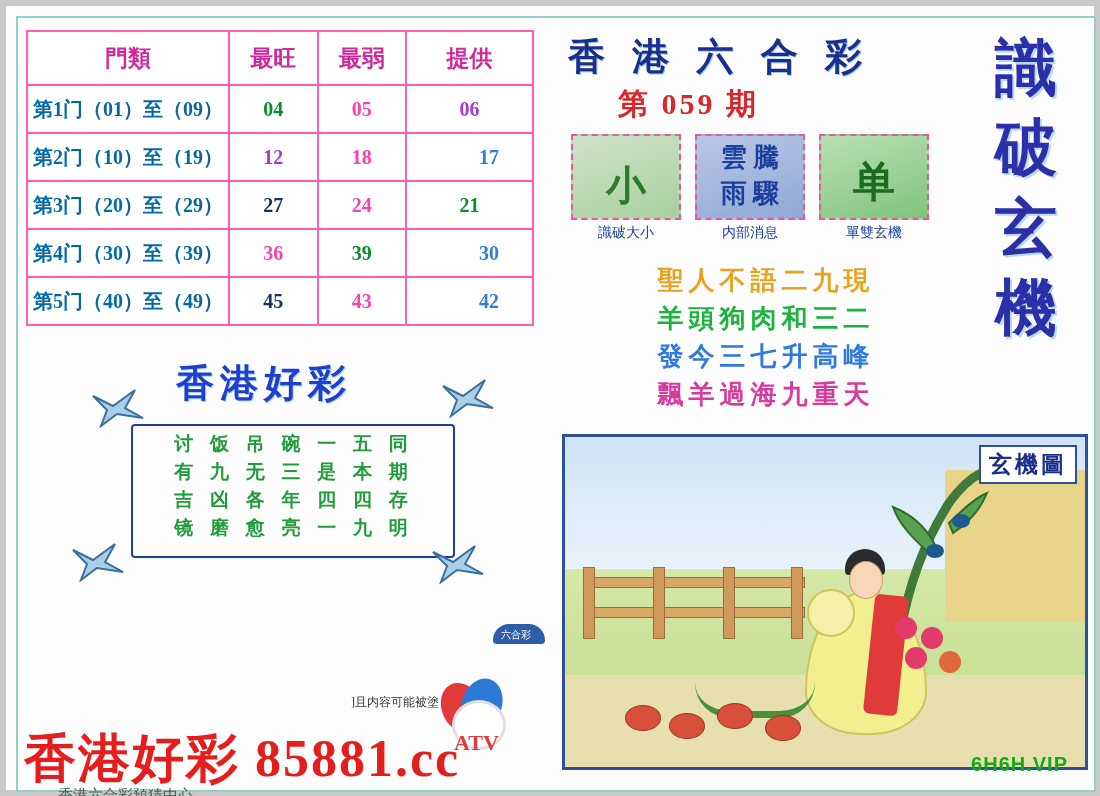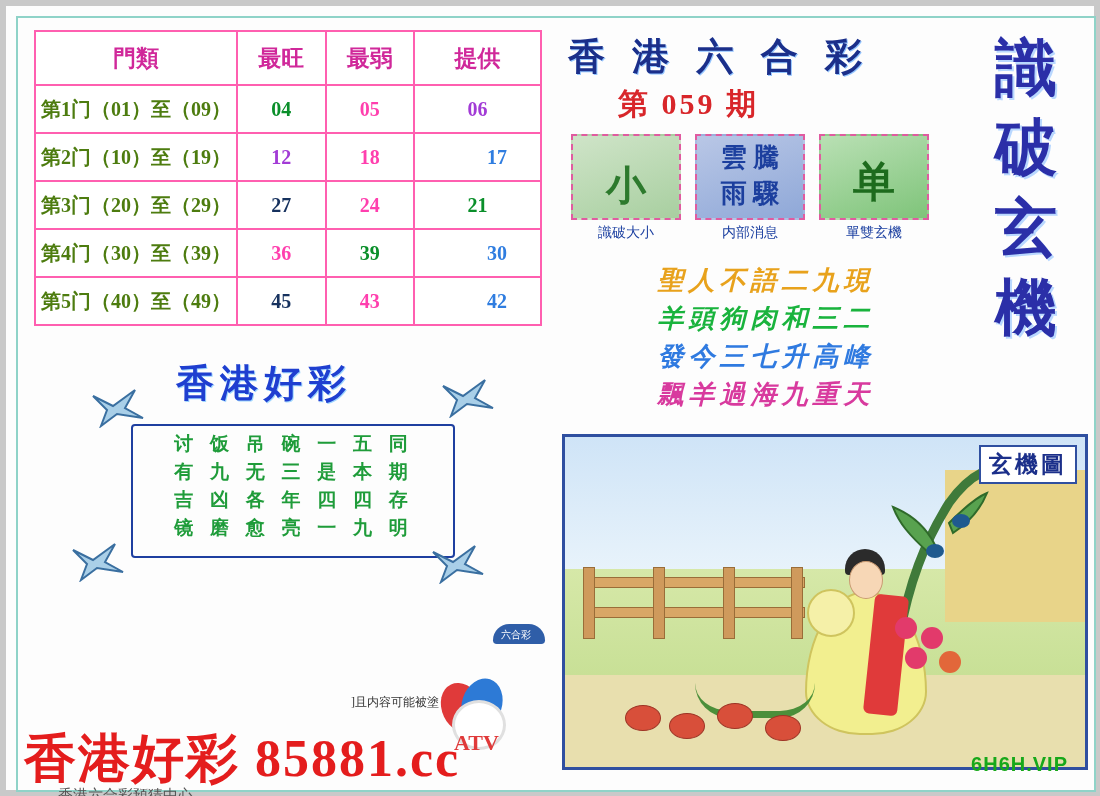--- a/index.html
+++ b/index.html
@@ -15,41 +15,41 @@
     border:6px solid #c9c9c9;
     box-sizing:border-box;
   }
   .inner-border{
     position:absolute;left:10px;top:10px;width:1080px;height:776px;
     border:2px solid #8fd3c8;box-sizing:border-box;
   }
 
   
   .tbl-wrap{
-    position:absolute;left:28px;top:24px;width:612px;
+    position:absolute;left:20px;top:24px;width:612px;
   }
   table.grid{
     border-collapse:collapse;width:508px;
     background:#ffffff;
   }
   table.grid td,table.grid th{
     border:2px solid #ff5fb0;
     text-align:center;
     height:44px;
     font-size:20px;
     font-weight:bold;
     font-family:"Liberation Serif", serif;
   }
   table.grid th{
     color:#d0289a;
     font-size:23px;
     height:50px;
   }
   td.cat{
-    color:#4d7c0f;
+    color:#0369a1;
     font-size:19px;
     text-align:center;
     width:200px;
     white-space:nowrap;
   }
   td.v{width:100px;font-size:23px;}
   .c-green{color:#0a8f2a;}
   .c-pink{color:#ff3fae;}
   .c-blue{color:#2f7de0;padding-left:40px;}
   .c-purple{color:#a23bd6;}
@@ -167,21 +167,21 @@
     position:absolute;top:90px;width:110px;text-align:center;
     font-size:14px;color:#1b3fa0;font-family:"Liberation Serif", serif;
   }
   .bcap1{left:0;} .bcap2{left:124px;} .bcap3{left:248px;}
 
   
   .verses{position:absolute;left:585px;top:256px;width:350px;}
   .verse{
     font-family:"Liberation Serif", serif;
     font-size:26px;font-weight:bold;letter-spacing:5px;
-    line-height:38px;text-align:center;font-style:italic;
+    line-height:38px;text-align:center;
   }
   .v1{color:#e8a21c;}
   .v2{color:#19b33d;}
   .v3{color:#2f7ae0;}
   .v4{color:#d83a9e;}
 
   
   .pic{
     position:absolute;left:556px;top:428px;width:520px;height:330px;
     border:3px solid #2f4fa0;background:#eef5ff;overflow:hidden;

